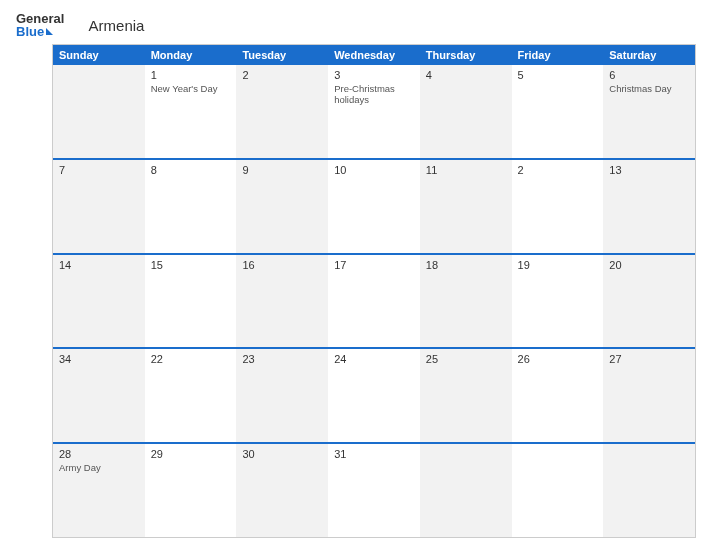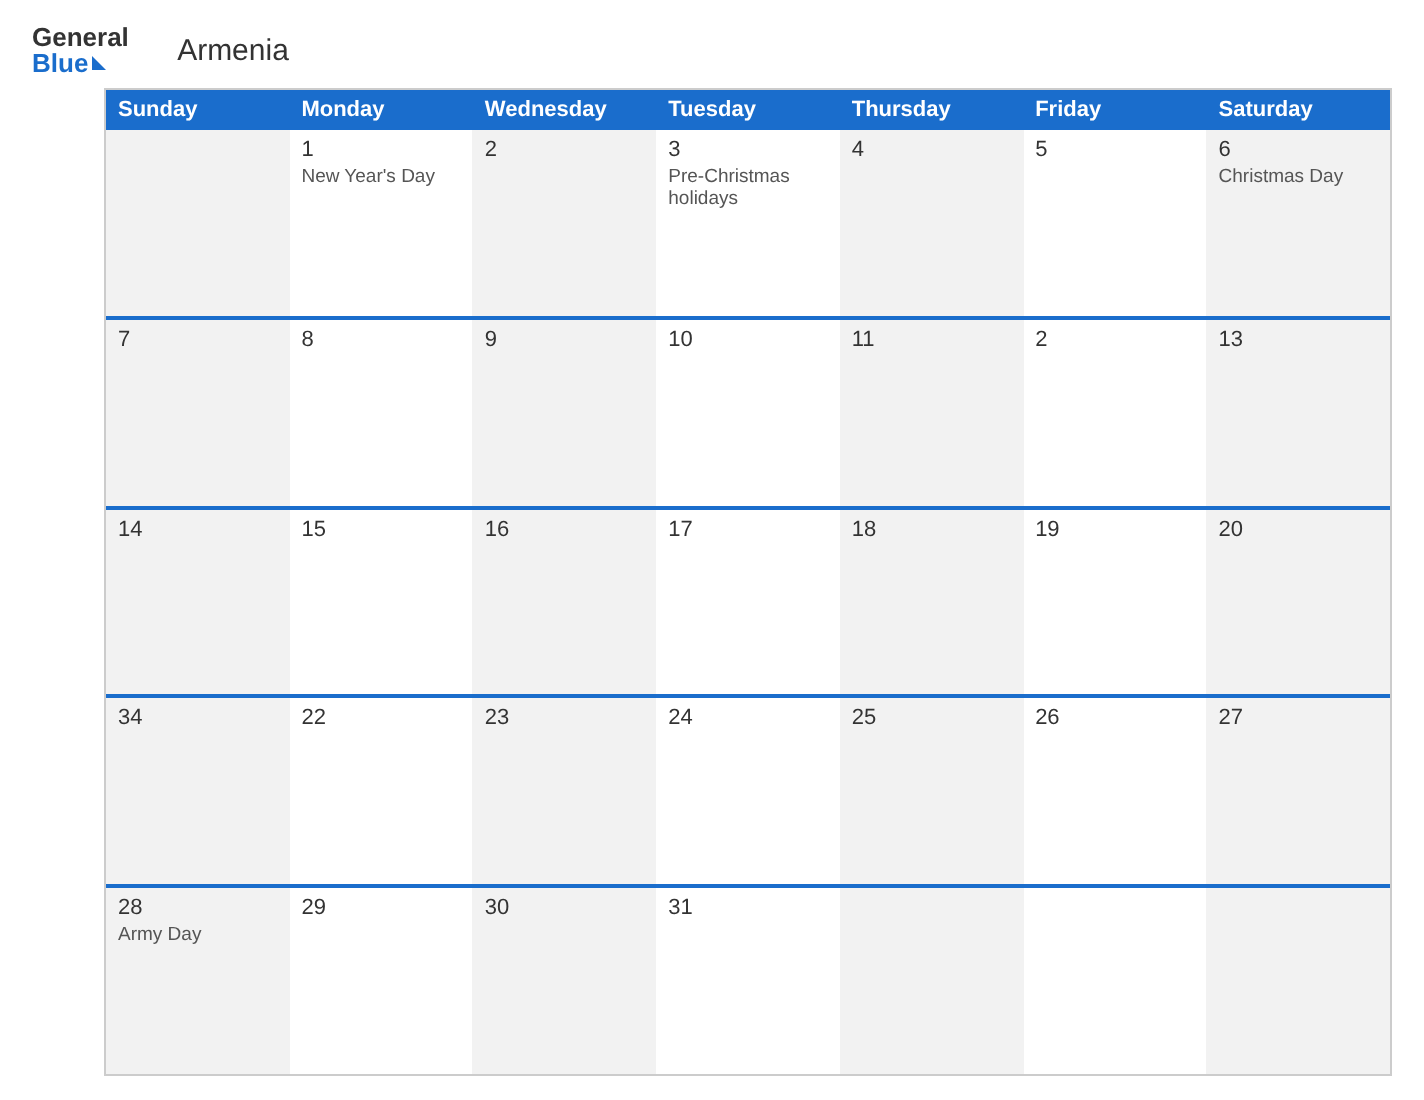--- a/index.html
+++ b/index.html
@@ -149,22 +149,22 @@
         <div class="logo-triangle"></div>
       </div>
     </div>
     <div class="country">Armenia</div>
   </div>
 
   <div class="calendar">
     <div class="cal-header-row">
     <div class="cal-header-cell">Sunday</div>
         <div class="cal-header-cell">Monday</div>
+        <div class="cal-header-cell">Tuesday</div>
         <div class="cal-header-cell">Wednesday</div>
-        <div class="cal-header-cell">Tuesday</div>
         <div class="cal-header-cell">Thursday</div>
         <div class="cal-header-cell">Friday</div>
         <div class="cal-header-cell">Saturday</div>
       </div>
     <div class="cal-body">
     <div class="cal-week">
           <div class="cal-cell sunday empty"></div>
           <div class="cal-cell monday">
             <span class="day-num">1</span>
             <span class="holiday">New Year's Day</span>

